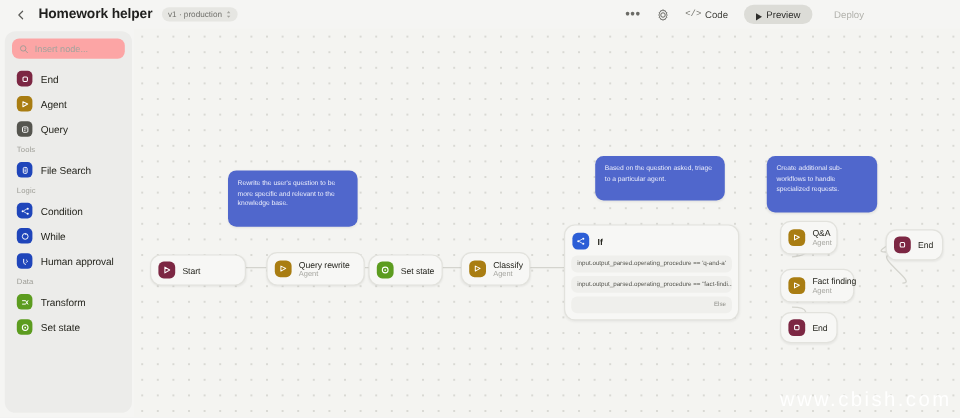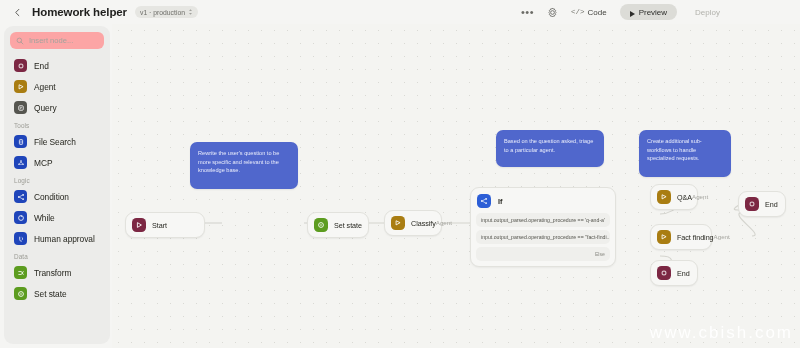--- a/index.html
+++ b/index.html
@@ -113,21 +113,21 @@
     position: absolute; display: flex; align-items: center; gap: 6px;
     background: #f7f7f5; border: 1px solid #e2e2dd; border-radius: 9px;
     padding: 5px 14px 5px 6px; box-shadow: 0 1px 1.5px rgba(0,0,0,.05);
     cursor: pointer;
   }
   .gnode .gico {
     width: 14px; height: 14px; border-radius: 4.5px; flex: none;
     display: flex; align-items: center; justify-content: center; color: #fff;
   }
   .gnode .gico svg { width: 8px; height: 8px; display:block; }
-  .gtext { display: flex; gap: 0px; }
+  .gtext { display: flex; flex-direction: column; gap: 0px; }
   .gtitle { font-size: 7.2px; color: #26261f; white-space: nowrap; letter-spacing: -0.05px; }
   .gsub { font-size: 6.2px; color: #a6a6a0; white-space: nowrap; }
 
   
   .cond-node {
     position: absolute; background: #f7f7f5; border: 1px solid #e2e2dd;
     border-radius: 9px; padding: 5px; width: 146px;
     box-shadow: 0 1px 2px rgba(0,0,0,.05); cursor: pointer;
   }
   .cond-head { display: flex; align-items: center; gap: 7px; padding: 1px 2px 5px 1px; }
@@ -227,31 +227,20 @@
         </div>
         <div class="sec-label">Tools</div>
         <div class="node-item">
           <span class="node-ico" style="background: rgb(31, 69, 186);">
             <svg viewBox="0 0 10 10">
               <rect x="3" y="1.9" width="4" height="6.2" rx="1.2" fill="none" stroke="#fff" stroke-width="1"></rect>
               <path d="M4.2 3.6h1.6M4.2 5h1.6M4.2 6.4h1.6" stroke="#fff" stroke-width=".75"></path>
             </svg>
           </span>
           <span class="node-label">File Search</span>
-        </div>
-        <div class="node-item">
-          <span class="node-ico" style="background: rgb(31, 69, 186);">
-            <svg viewBox="0 0 10 10">
-              <circle cx="5" cy="2.6" r="1" fill="#fff"></circle>
-              <circle cx="2.5" cy="6.6" r="1" fill="#fff"></circle>
-              <circle cx="7.5" cy="6.6" r="1" fill="#fff"></circle>
-              <path d="M5 3.6 3 5.8M5 3.6l2 2.2M3.5 6.6h3" stroke="#fff" stroke-width=".75"></path>
-            </svg>
-          </span>
-          <span class="node-label">MCP</span>
         </div>
         <div class="sec-label">Logic</div>
         <div class="node-item">
           <span class="node-ico" style="background: rgb(31, 69, 186);">
             <svg viewBox="0 0 10 10">
               <circle cx="2.4" cy="5" r="1.1" fill="#fff"></circle>
               <circle cx="7.6" cy="2.4" r="1.1" fill="#fff"></circle>
               <circle cx="7.6" cy="7.6" r="1.1" fill="#fff"></circle>
               <path d="M3.3 4.6 6.7 2.7M3.3 5.4 6.7 7.3" stroke="#fff" stroke-width=".8"></path>
             </svg>
@@ -329,20 +318,31 @@
       <span class="gico" style="background:#7c2743">
         <svg viewBox="0 0 10 10">
             <path d="M3 2 L8 5 L3 8 Z" fill="none" stroke="#fff" stroke-width="1.1" stroke-linejoin="round"></path>
           </svg>
       </span>
       <span class="gtext">
         <span class="gtitle">Start</span>
       </span>
     </div>
 
+    <div class="gnode" style="left:110px; top:186px; width:82px;">
+      <span class="gico" style="background:#a97d12">
+        <svg viewBox="0 0 10 10">
+            <path d="M2.6 2.2 L7.6 4.6 L2.6 7.4 Z" fill="none" stroke="#fff" stroke-width="1.05" stroke-linejoin="round"></path>
+          </svg>
+      </span>
+      <span class="gtext">
+        <span class="gtitle">Query rewrite</span>
+        <span class="gsub">Agent</span>
+      </span>
+    </div>
 
     <div class="gnode" style="left:195px; top:188px; width:62px;">
       <span class="gico" style="background:#5c9c1f">
         <svg viewBox="0 0 10 10">
             <circle cx="5" cy="5" r="3" fill="none" stroke="#fff" stroke-width="1.1"></circle>
             <circle cx="5" cy="5" r=".9" fill="#fff"></circle>
           </svg>
       </span>
       <span class="gtext">
         <span class="gtitle">Set state</span>

